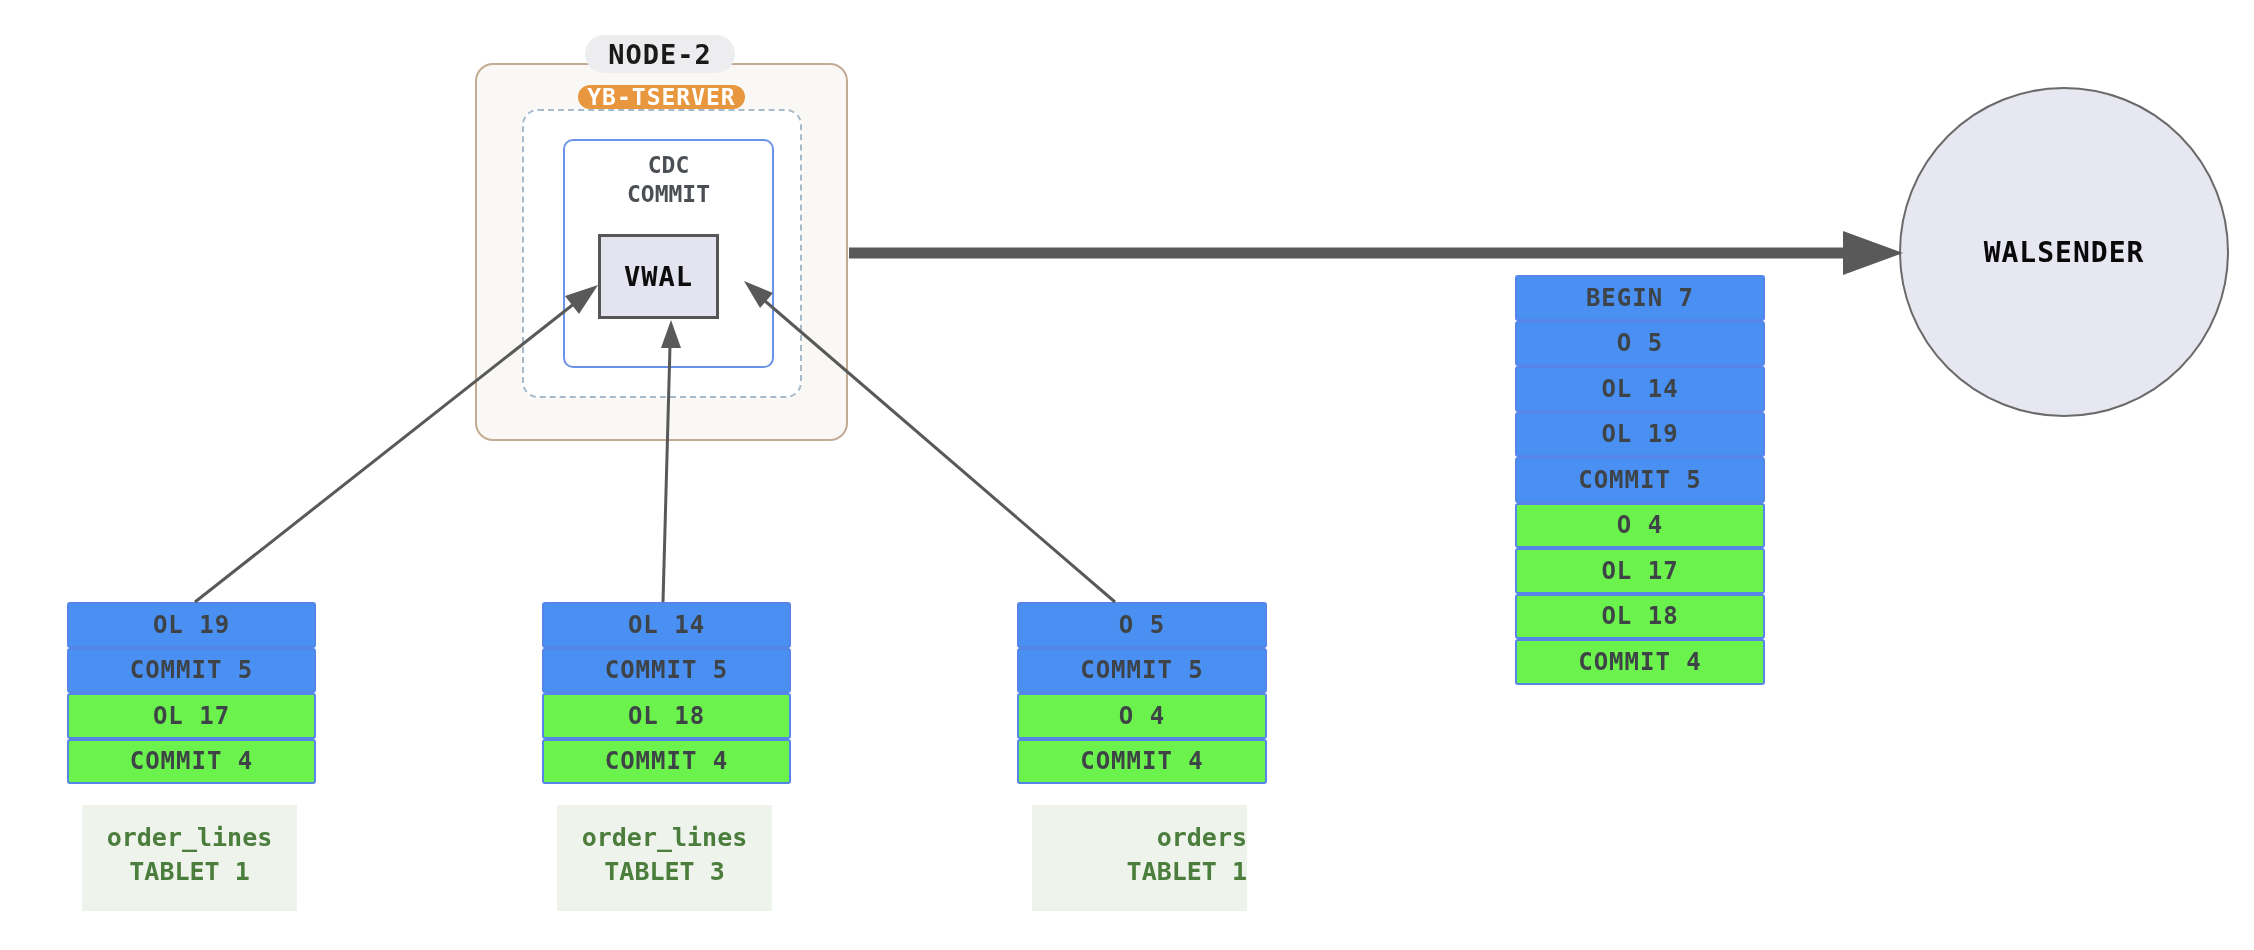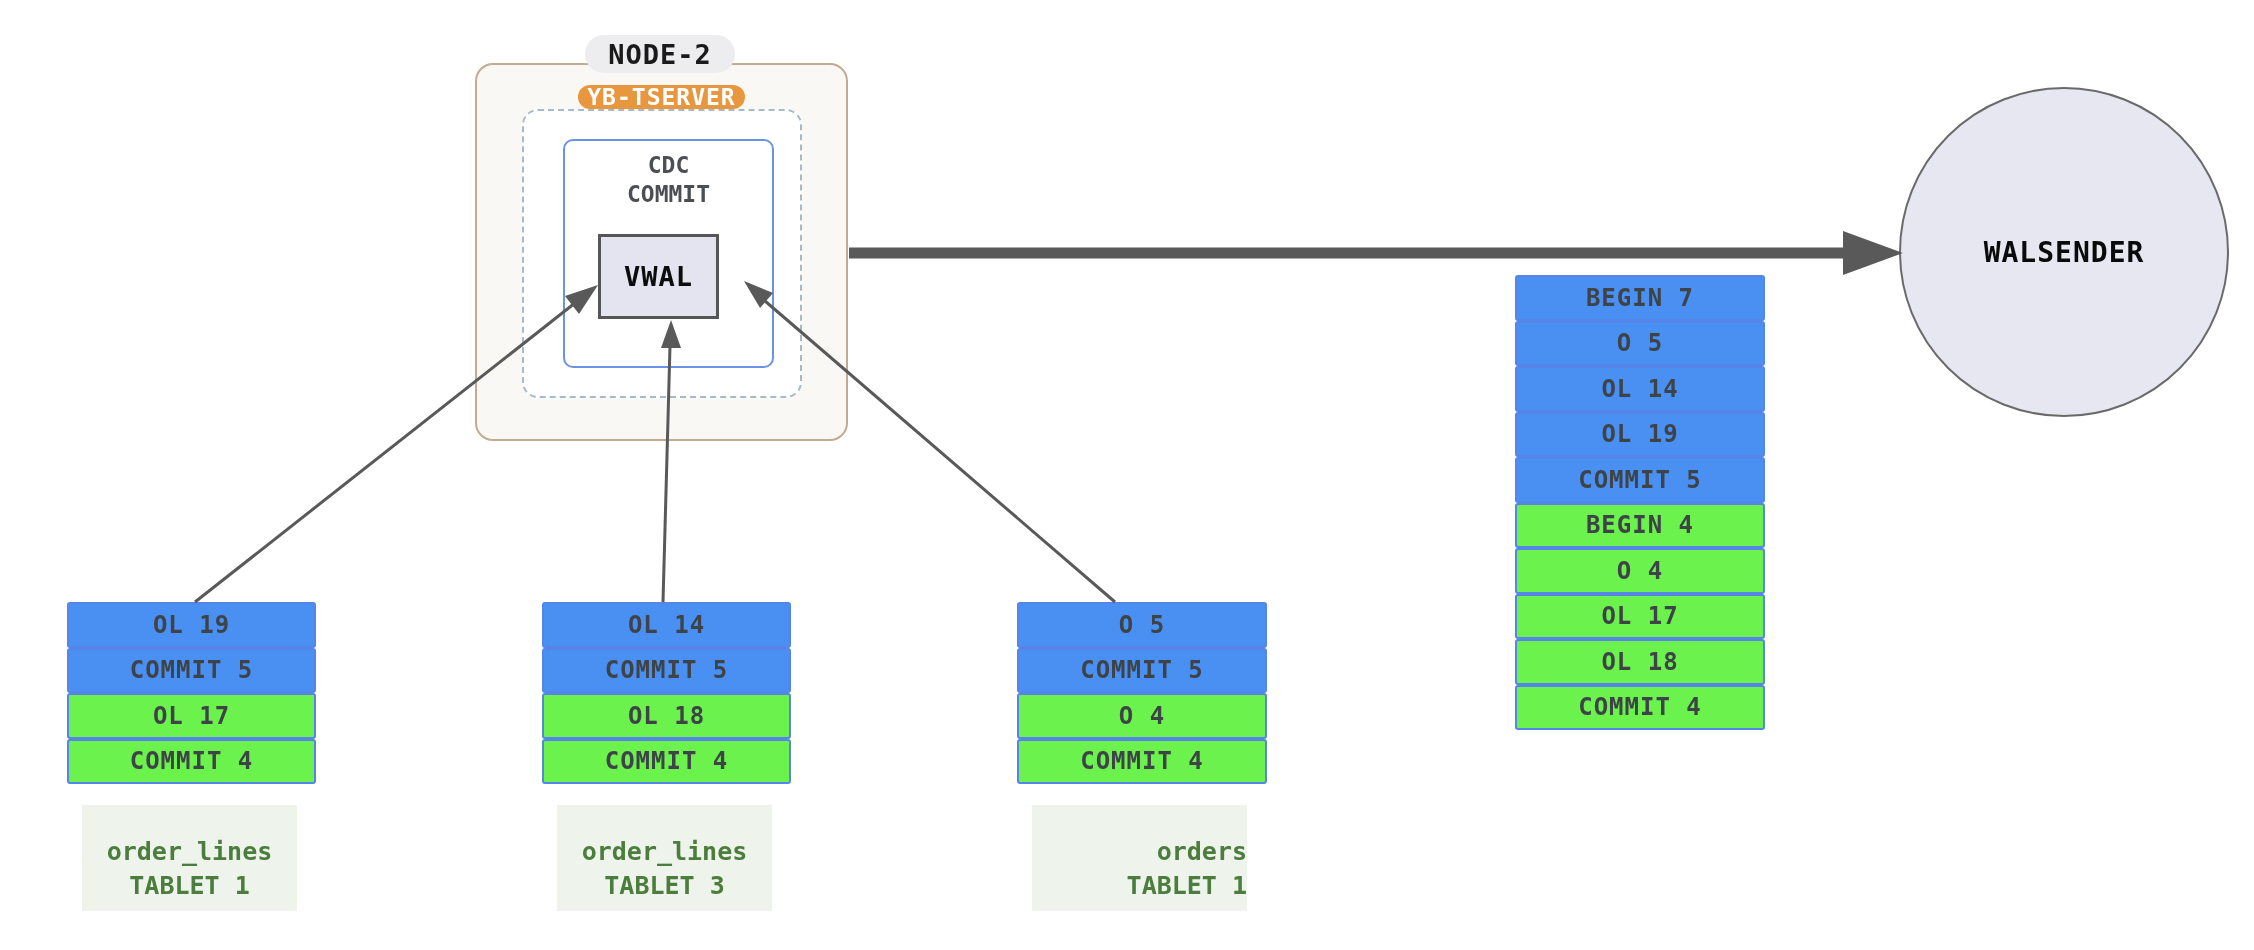--- a/index.html
+++ b/index.html
@@ -89,21 +89,21 @@
 
   .stream-stack  { left: 1515px; top: 275px; width: 246px; }
   .tablet1-stack { left: 67px;   top: 602px; width: 245px; }
   .tablet2-stack { left: 542px;  top: 602px; width: 245px; }
   .tablet3-stack { left: 1017px; top: 602px; width: 246px; }
 
   .tablet-label {
     top: 805px; width: 215px; height: 106px;
     background: var(--tablet-label-bg);
     display: flex; flex-direction: column; align-items: center;
-    padding-top: 30px;
+    padding-top: 16px;
     font-size: 25px; font-weight: bold; color: var(--tablet-label-text);
     line-height: 34px;
   }
   .tablet1-label { left: 82px; }
   .tablet2-label { left: 557px; }
   .tablet3-label { left: 1032px; align-items: flex-end; }
 
   .arrow-layer {
     position: absolute; left: 0; top: 0; width: 2254px; height: 950px;
     z-index: 4; pointer-events: none;
@@ -135,21 +135,20 @@
   <div class="abs walsender">
     <span>WALSENDER</span>
   </div>
 
   <div class="abs stack stream-stack">
     <div class="cell blue">BEGIN 7</div>
     <div class="cell blue">O 5</div>
     <div class="cell blue">OL 14</div>
     <div class="cell blue">OL 19</div>
     <div class="cell blue">COMMIT 5</div>
-    <div class="cell green">BEGIN 4</div>
     <div class="cell green">O 4</div>
     <div class="cell green">OL 17</div>
     <div class="cell green">OL 18</div>
     <div class="cell green">COMMIT 4</div>
   </div>
 
   <div class="abs stack tablet1-stack">
     <div class="cell blue">OL 19</div>
     <div class="cell blue">COMMIT 5</div>
     <div class="cell green">OL 17</div>

